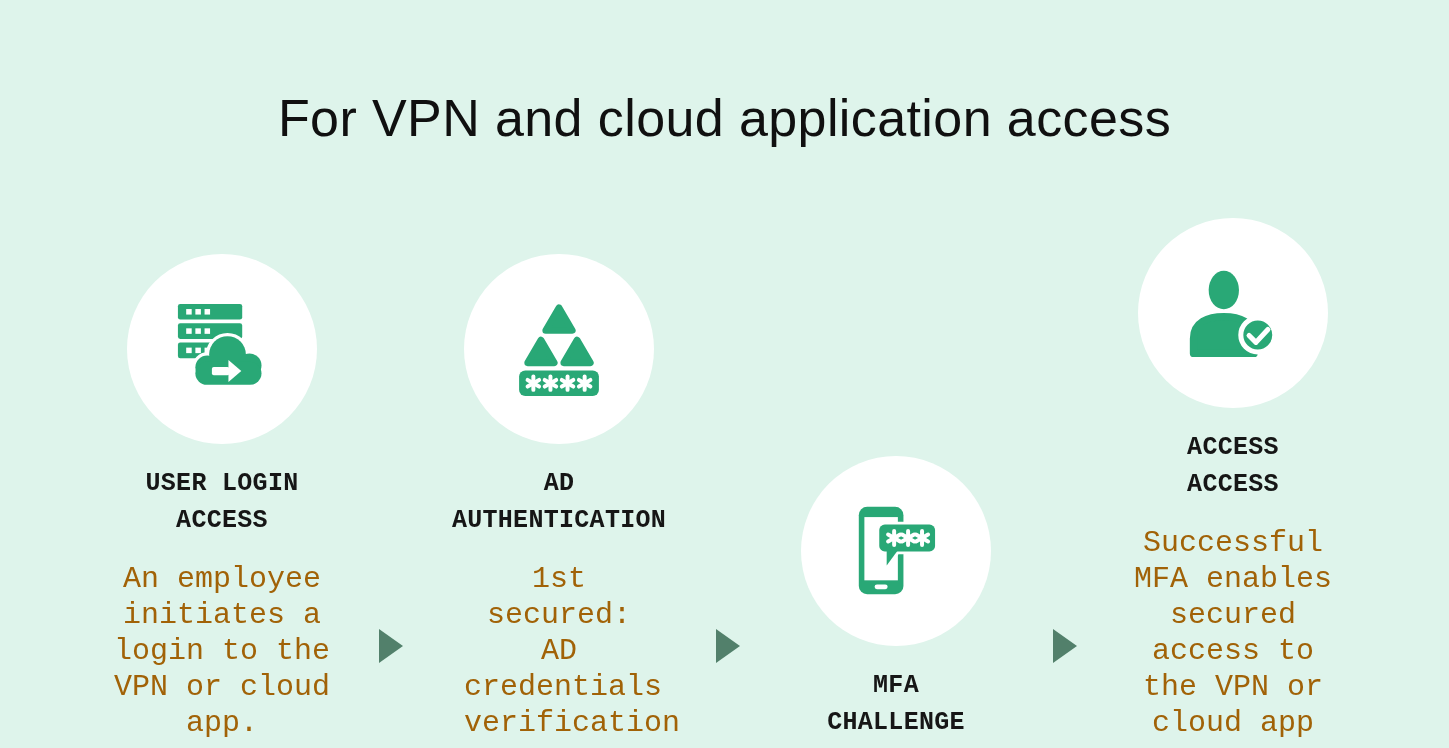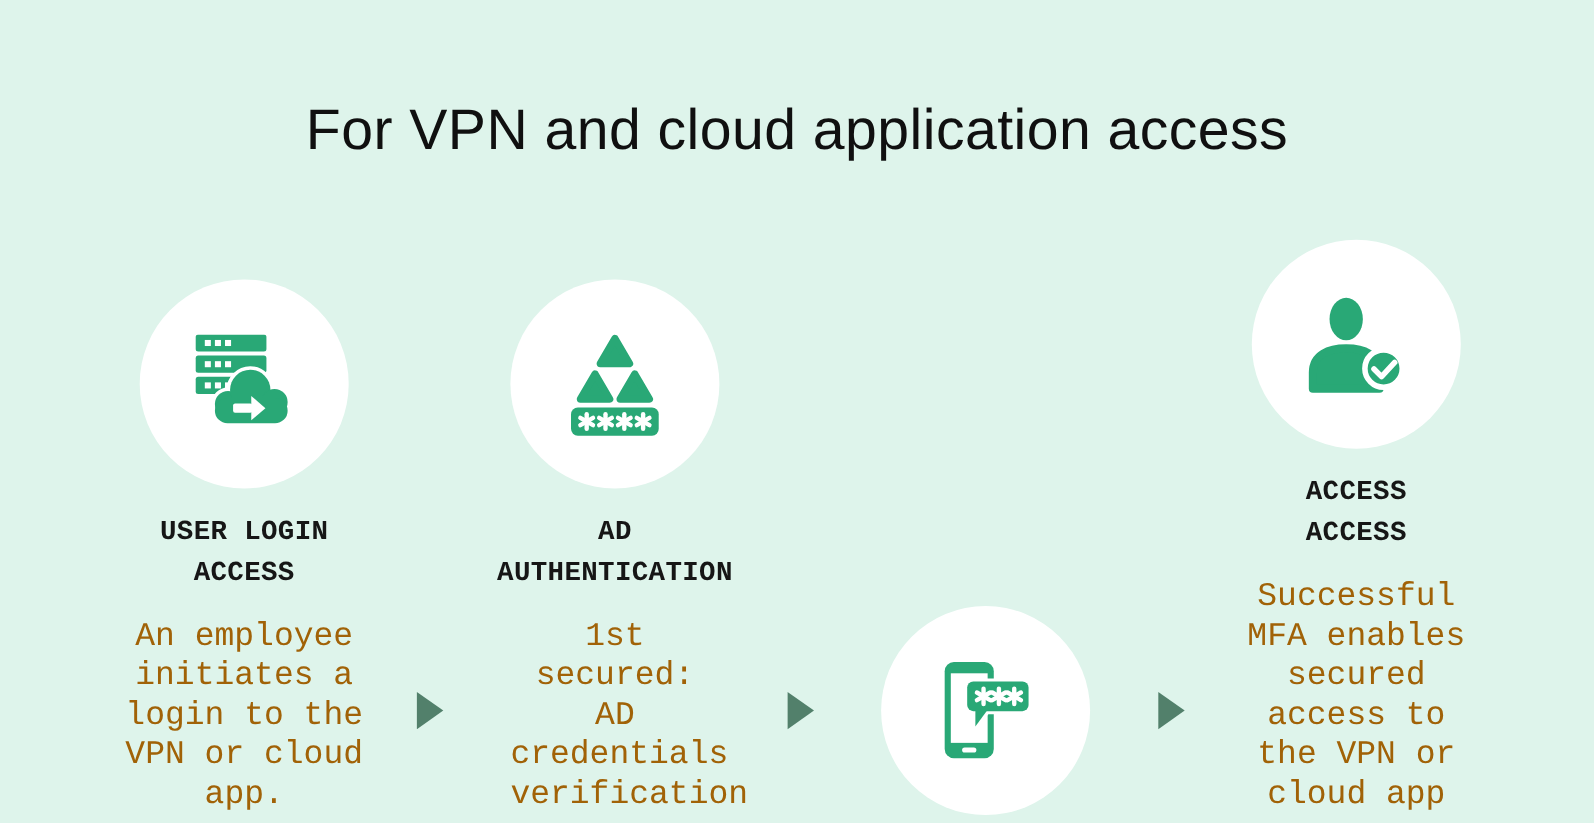--- a/index.html
+++ b/index.html
@@ -188,20 +188,24 @@
           <line x1="57" y1="28" x2="57" y2="43"></line>
             <line x1="50.5" y1="31.75" x2="63.5" y2="39.25"></line>
             <line x1="50.5" y1="39.25" x2="63.5" y2="31.75"></line>
           <line x1="72" y1="28" x2="72" y2="43"></line>
             <line x1="65.5" y1="31.75" x2="78.5" y2="39.25"></line>
             <line x1="65.5" y1="39.25" x2="78.5" y2="31.75"></line>
         </g>
         <rect x="21" y="85.5" width="14" height="5" rx="2.5" fill="#ffffff"></rect>
       </svg>
     </div>
+    <div class="step-heading">
+      <span>MFA</span><br>
+      <span>CHALLENGE</span>
+    </div>
   </div>
 
   <div class="arrow-cell">
     <div class="arrow"></div>
   </div>
 
   <div class="step step-4">
     <div class="circle">
       <svg width="92" height="90" viewBox="0 0 100 98" xmlns="http://www.w3.org/2000/svg">
         <ellipse cx="40" cy="24" rx="16.5" ry="21" fill="currentColor"></ellipse>

